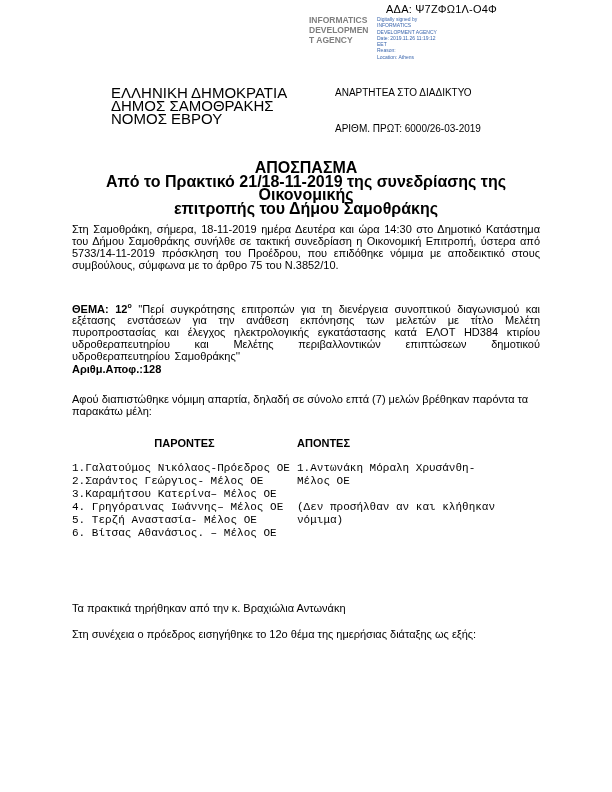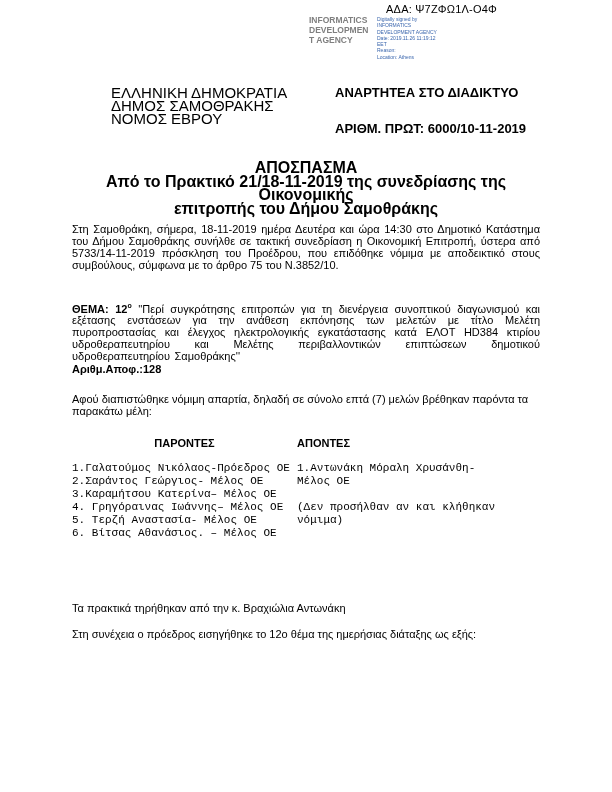--- a/index.html
+++ b/index.html
@@ -19,21 +19,21 @@
   }
   .stamp {
     position:absolute; top:16px; left:289px;
     display:flex; gap:6px; align-items:flex-start;margin-left:20px;
   }
   .stamp-gray { font-size:8.5px; font-weight:bold; line-height:1.15; width:62px; }
   .stamp-blue { font-size:5px; line-height:1.25; }
   .content { position:absolute; left:72px; top:86px; width:468px; }
   .header-row { display:flex; justify-content:space-between; }
   .header-left { font-weight:normal; font-size:15px; line-height:13px;margin-left:39px; }
-  .header-right { font-weight:bold; font-size:13px; width:205px; line-height:13px; }
+  .header-right { font-weight:normal; font-size:10px; width:205px; line-height:13px; }
   .protocol { margin-top:23px; }
   .title { text-align:center; font-weight:bold; font-size:16px; line-height:13.5px; margin-top:26px; }
   p { margin:0; }
   .just { text-align:justify; }
   .intro { margin-top:9px; line-height:11.9px; }
   .thema { margin-top:28px; line-height:11.9px; word-spacing:1.5px; }
   .thema .lbl { font-weight:bold; }
   .thema sup { font-size:7px; font-weight:bold; }
   .apof { font-weight:bold; }
   .quorum { margin-top:18px; line-height:12.2px; }
@@ -73,21 +73,21 @@
   <div class="content">
 
     <div class="header-row">
       <div class="header-left">
         <div>ΕΛΛΗΝΙΚΗ ΔΗΜΟΚΡΑΤΙΑ</div>
         <div>ΔΗΜΟΣ ΣΑΜΟΘΡΑΚΗΣ</div>
         <div>ΝΟΜΟΣ ΕΒΡΟΥ</div>
       </div>
       <div class="header-right">
         <div>ΑΝΑΡΤΗΤΕΑ ΣΤΟ ΔΙΑΔΙΚΤΥΟ</div>
-        <div class="protocol">ΑΡΙΘΜ. ΠΡΩΤ: 6000/10-11-2019</div>
+        <div class="protocol">ΑΡΙΘΜ. ΠΡΩΤ: 6000/26-03-2019</div>
       </div>
     </div>
 
     <div class="title">
       <div>ΑΠΟΣΠΑΣΜΑ</div>
       <div>Από το Πρακτικό 21/18-11-2019 της συνεδρίασης της Οικονομικής</div>
       <div>επιτροπής του Δήμου Σαμοθράκης</div>
     </div>
 
     <p class="intro just">Στη Σαμοθράκη, σήμερα, 18-11-2019 ημέρα Δευτέρα και ώρα 14:30 στο Δημοτικό Κατάστημα του Δήμου Σαμοθράκης συνήλθε σε τακτική συνεδρίαση η Οικονομική Επιτροπή, ύστερα από 5733/14-11-2019 πρόσκληση του Προέδρου, που επιδόθηκε νόμιμα με αποδεικτικό στους συμβούλους, σύμφωνα με το άρθρο 75 του Ν.3852/10.</p>

